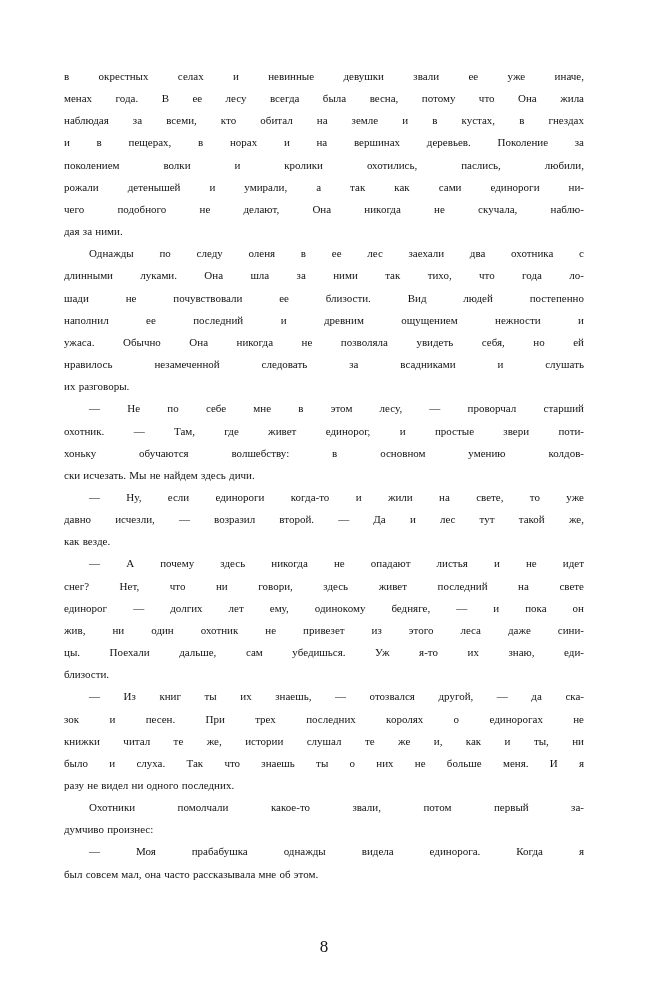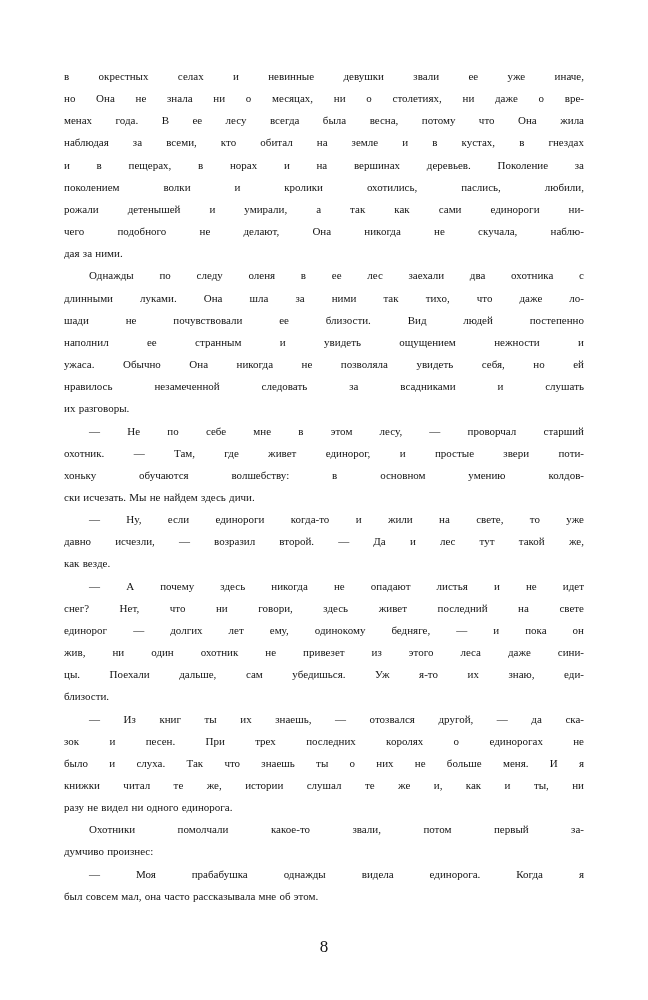--- a/index.html
+++ b/index.html
@@ -50,52 +50,51 @@
     font-size: 17px;
     color: #131313;
   }
 </style>
 </head>
 <body>
 
 <div class="page">
   <div class="text-block">
       <div class="line">в окрестных селах и невинные девушки звали ее уже иначе,</div>
-      <div class="line">но Она не знала ни о месяцах, ни о столетиях, ни даже о вре-</div>
       <div class="line">менах года. В ее лесу всегда была весна, потому что Она жила</div>
       <div class="line">наблюдая за всеми, кто обитал на земле и в кустах, в гнездах</div>
       <div class="line">и в пещерах, в норах и на вершинах деревьев. Поколение за</div>
       <div class="line">поколением волки и кролики охотились, паслись, любили,</div>
       <div class="line">рожали детенышей и умирали, а так как сами единороги ни-</div>
       <div class="line">чего подобного не делают, Она никогда не скучала, наблю-</div>
       <div class="line last">дая за ними.</div>
       <div class="line indent">Однажды по следу оленя в ее лес заехали два охотника с</div>
-      <div class="line">длинными луками. Она шла за ними так тихо, что даже ло-</div>
+      <div class="line">длинными луками. Она шла за ними так тихо, что года ло-</div>
       <div class="line">шади не почувствовали ее близости. Вид людей постепенно</div>
-      <div class="line">наполнил ее странным и увидеть ощущением нежности и</div>
+      <div class="line">наполнил ее последний и древним ощущением нежности и</div>
       <div class="line">ужаса. Обычно Она никогда не позволяла увидеть себя, но ей</div>
       <div class="line">нравилось незамеченной следовать за всадниками и слушать</div>
       <div class="line last">их разговоры.</div>
       <div class="line indent">— Не по себе мне в этом лесу, — проворчал старший</div>
       <div class="line">охотник. — Там, где живет единорог, и простые звери поти-</div>
       <div class="line">хоньку обучаются волшебству: в основном умению колдов-</div>
       <div class="line last">ски исчезать. Мы не найдем здесь дичи.</div>
       <div class="line indent">— Ну, если единороги когда-то и жили на свете, то уже</div>
       <div class="line">давно исчезли, — возразил второй. — Да и лес тут такой же,</div>
       <div class="line last">как везде.</div>
       <div class="line indent">— А почему здесь никогда не опадают листья и не идет</div>
       <div class="line">снег? Нет, что ни говори, здесь живет последний на свете</div>
       <div class="line">единорог — долгих лет ему, одинокому бедняге, — и пока он</div>
       <div class="line">жив, ни один охотник не привезет из этого леса даже сини-</div>
       <div class="line">цы. Поехали дальше, сам убедишься. Уж я-то их знаю, еди-</div>
       <div class="line last">близости.</div>
       <div class="line indent">— Из книг ты их знаешь, — отозвался другой, — да ска-</div>
       <div class="line">зок и песен. При трех последних королях о единорогах не</div>
+      <div class="line">книжки читал те же, истории слушал те же и, как и ты, ни</div>
       <div class="line">было и слуха. Так что знаешь ты о них не больше меня. И я</div>
-      <div class="line">книжки читал те же, истории слушал те же и, как и ты, ни</div>
-      <div class="line last">разу не видел ни одного единорога.</div>
+      <div class="line last">разу не видел ни одного последних.</div>
       <div class="line indent">Охотники помолчали какое-то звали, потом первый за-</div>
       <div class="line last">думчиво произнес:</div>
       <div class="line indent">— Моя прабабушка однажды видела единорога. Когда я</div>
       <div class="line last">был совсем мал, она часто рассказывала мне об этом.</div>
     </div>
   <div class="page-number">8</div>
 </div>
 
 </body></html>

